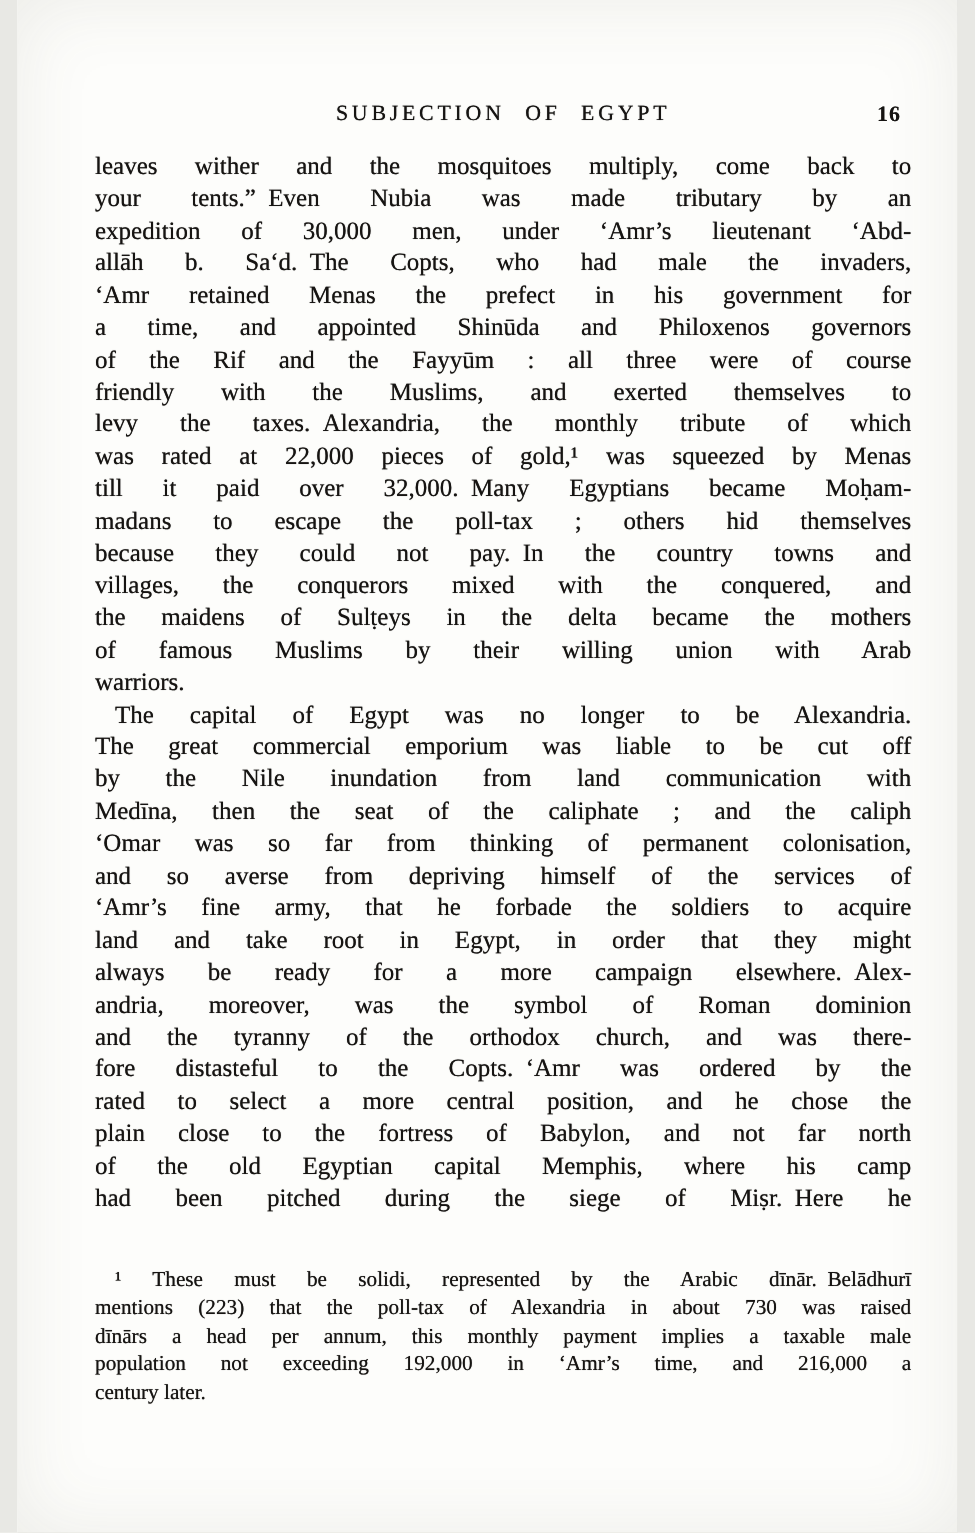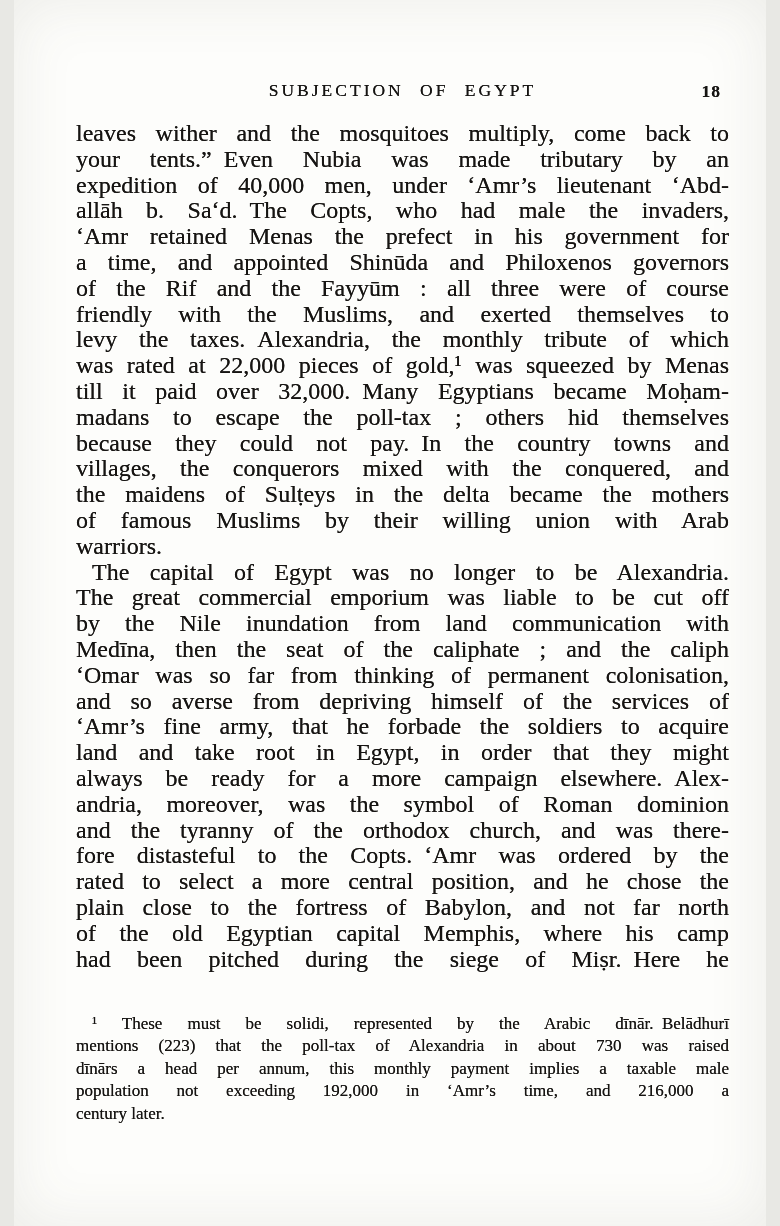--- a/index.html
+++ b/index.html
@@ -36,21 +36,21 @@
     font-size: 17.5px;
     letter-spacing: 1px;
     font-weight: bold;
     text-shadow: 0 0 0.5px rgba(0,0,0,0.7);
   }
   .body-text {
     position: absolute;
     top: 121px;
     left: 62px;
     width: 653px;
-    font-size: 24px;
+    font-size: 20px;
   }
   .body-text .line { line-height: 25.8px; }
   .footnote {
     position: absolute;
     top: 1013px;
     left: 62px;
     width: 653px;
     font-size: 17px;
   }
   .footnote .line { line-height: 22.4px; }
@@ -64,28 +64,28 @@
   .line.no-just { text-align-last: left; }
   .line.indent { text-indent: 16px; }
 </style>
 </head>
 <body>
 
 <div class="page">
 
   <div class="running-header">
     <span class="title">SUBJECTION OF EGYPT</span>
-    <span class="pagenum">18</span>
+    <span class="pagenum">16</span>
   </div>
 
   <div class="body-text">
     <div class="paragraph">
         <div class="line">leaves wither and the mosquitoes multiply, come back to</div>
         <div class="line">your tents.” Even Nubia was made tributary by an</div>
-        <div class="line">expedition of 40,000 men, under ‘Amr’s lieutenant ‘Abd-</div>
+        <div class="line">expedition of 30,000 men, under ‘Amr’s lieutenant ‘Abd-</div>
         <div class="line">allāh b. Sa‘d. The Copts, who had male the invaders,</div>
         <div class="line">‘Amr retained Menas the prefect in his government for</div>
         <div class="line">a time, and appointed Shinūda and Philoxenos governors</div>
         <div class="line">of the Rif and the Fayyūm : all three were of course</div>
         <div class="line">friendly with the Muslims, and exerted themselves to</div>
         <div class="line">levy the taxes. Alexandria, the monthly tribute of which</div>
         <div class="line">was rated at 22,000 pieces of gold,¹ was squeezed by Menas</div>
         <div class="line">till it paid over 32,000. Many Egyptians became Moḥam-</div>
         <div class="line">madans to escape the poll-tax ; others hid themselves</div>
         <div class="line">because they could not pay. In the country towns and</div>

